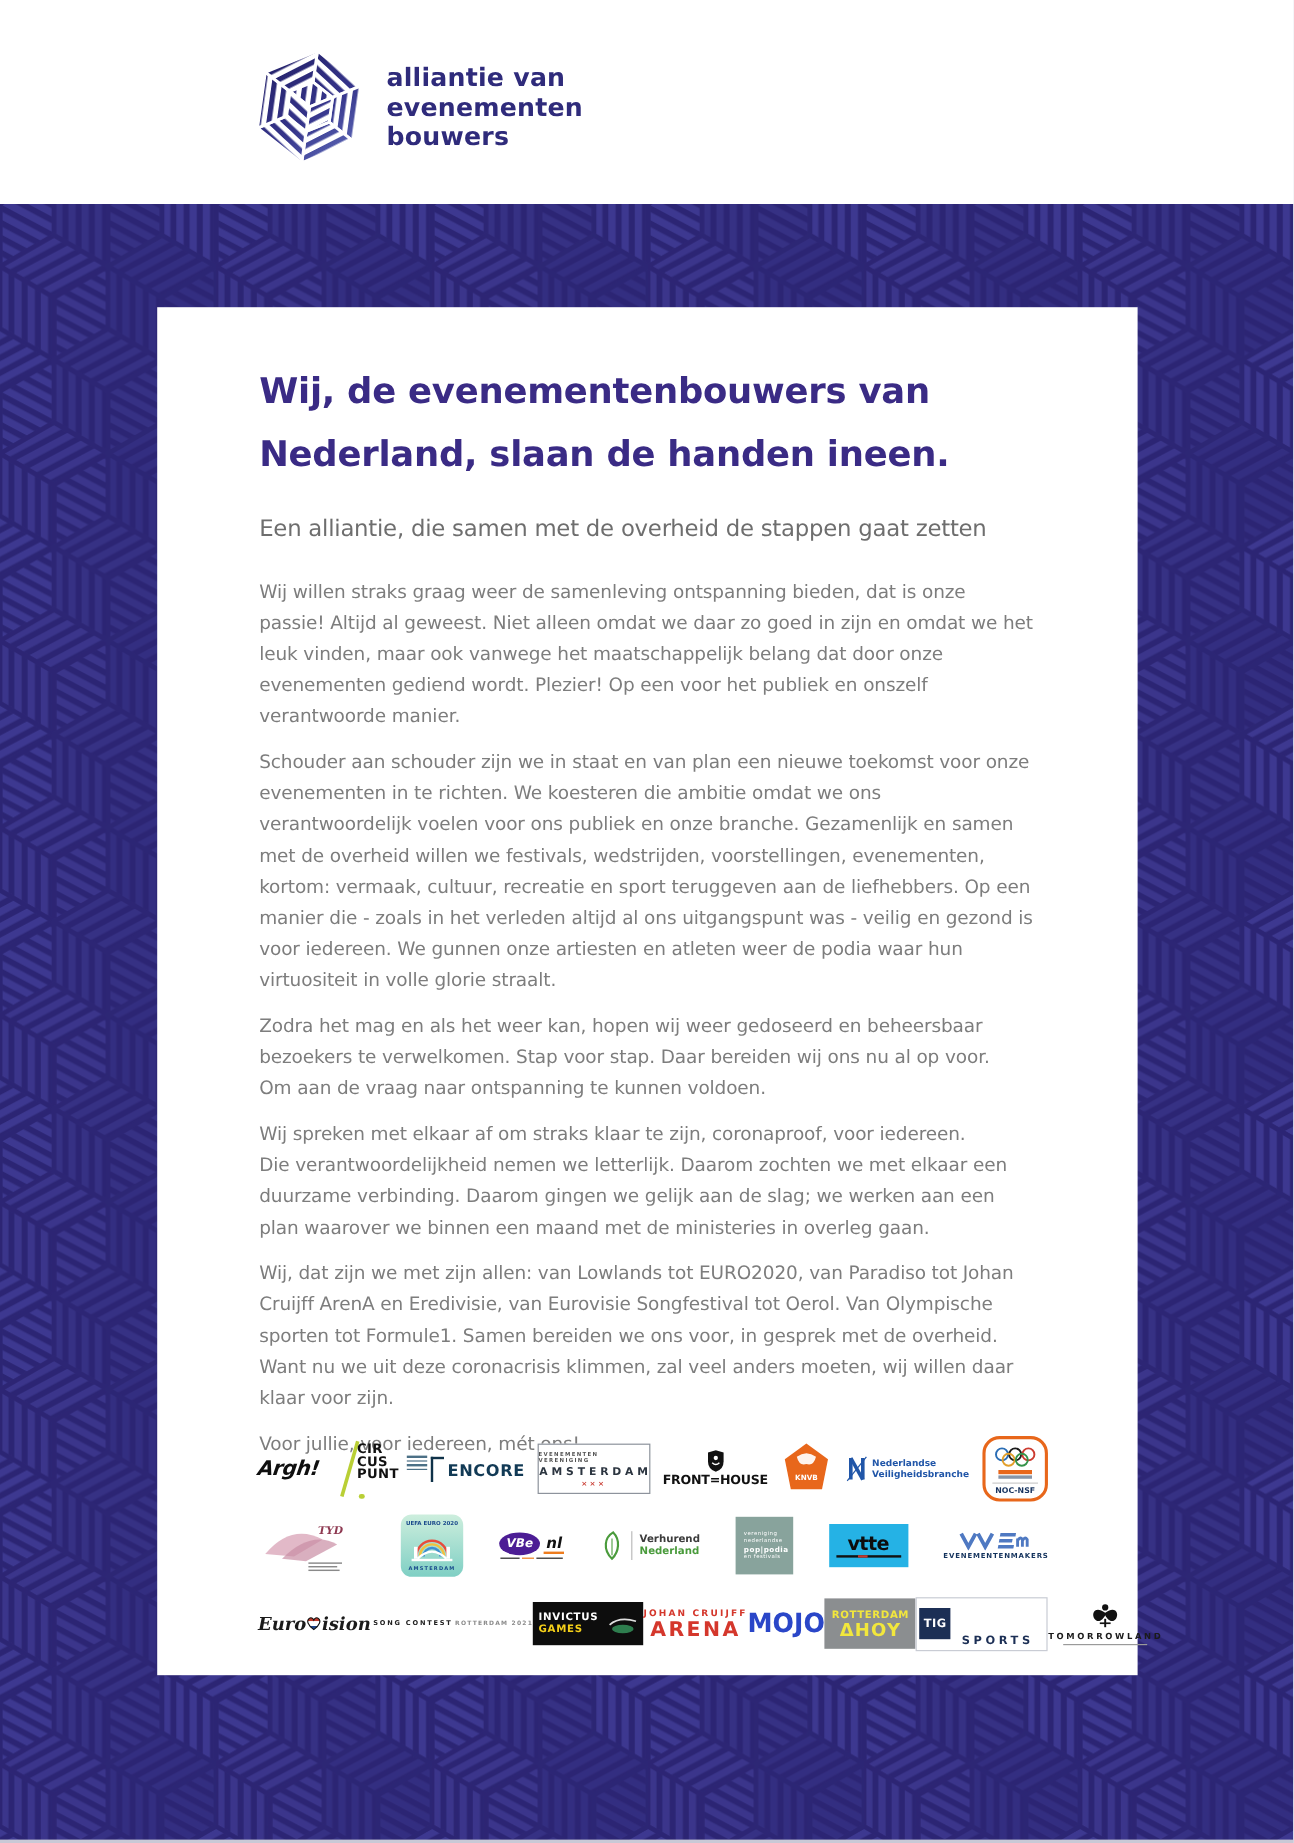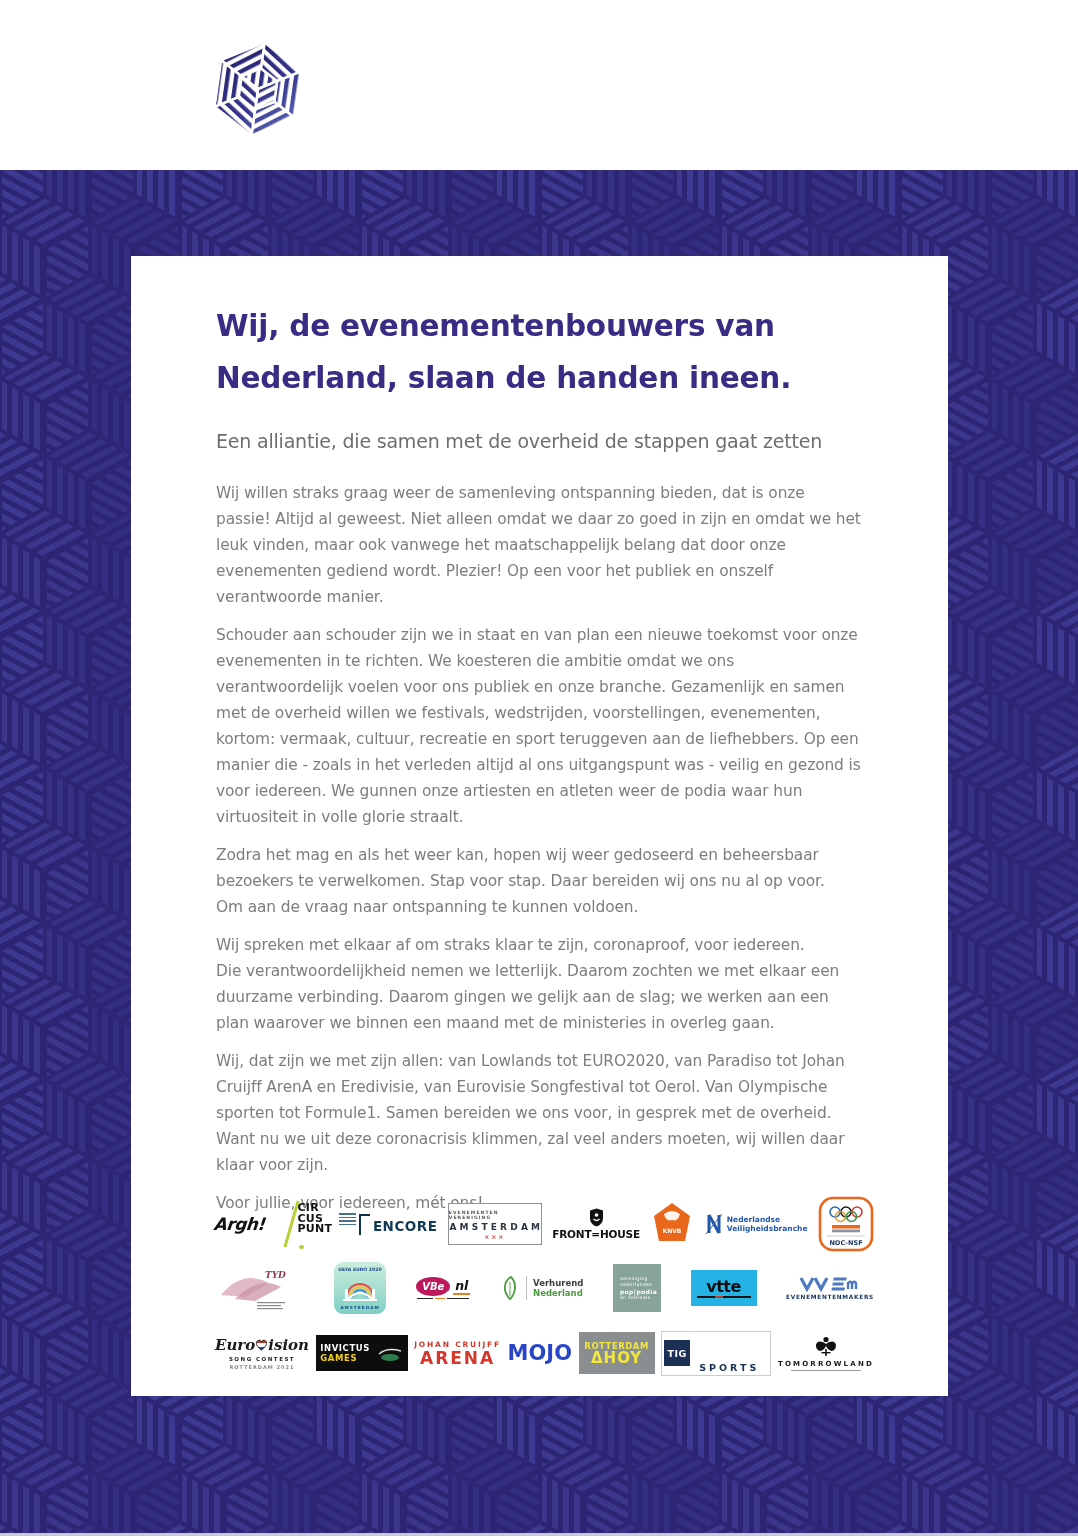--- a/index.html
+++ b/index.html
@@ -59,21 +59,21 @@
   .amst-x{font-size:6px;font-weight:bold;letter-spacing:2px;color:#c8392f;line-height:5px;}
   
   .fh{flex-direction:column;gap:1px;}
   .fh-word{font-weight:800;font-size:10.5px;color:#111;letter-spacing:-.2px;}
   
   .veilig{gap:4px;}
   .veilig-txt span{display:block;font-size:7.5px;font-weight:800;color:#2156a8;line-height:9px;}
   
   .vbe{flex-direction:column;}
   .vbe-row{display:flex;align-items:center;gap:3px;}
-  .vbe-oval{width:34px;height:19px;border-radius:50%;background:#be185d;display:flex;align-items:center;
+  .vbe-oval{width:34px;height:19px;border-radius:50%;background:#4c1d95;display:flex;align-items:center;
             justify-content:center;font-style:italic;font-weight:800;font-size:10px;color:#fff;}
   .vbe-nl{font-style:italic;font-weight:800;font-size:12.5px;color:#111;border-bottom:2.5px solid #ee7d1f;padding:0 2px;}
   .vbe-bar{margin-top:2px;display:flex;gap:2px;}
   .vbe-bar i{display:block;height:1.6px;}
   
   .verh{gap:6px;}
   .verh-div{width:1px;height:24px;background:#bbb;}
   .verh-txt span{display:block;font-size:8.5px;font-weight:800;line-height:10px;}
   .verh-l1{color:#3c3c3c;} .verh-l2{color:#4a9b3c;}
   
@@ -83,21 +83,21 @@
   .vnpf .big{font-size:6px;font-weight:bold;}
   
   .vtte{width:66px;height:36px;background:#25b2e5;display:flex;flex-direction:column;align-items:center;justify-content:center;}
   .vtte-word{font-weight:900;font-size:16px;line-height:16px;color:#0d0d0d;letter-spacing:-.5px;}
   .vtte-bar{position:relative;width:54px;height:2px;background:#111;margin-top:1px;}
   .vtte-bar i{position:absolute;left:18px;top:0;width:8px;height:2px;background:#c53a2e;}
   
   .vvem{flex-direction:column;gap:2px;}
   .vvem-sub{font-size:5.8px;font-weight:800;color:#13325c;letter-spacing:.7px;}
   
-  .eur{flex-direction:column;gap:2px;}
+  .eur{flex-direction:row;gap:2px;}
   .eur-word{display:flex;align-items:center;font-family:"DejaVu Serif","Liberation Serif",serif;
             font-style:italic;font-weight:bold;font-size:15px;color:#1a1a1a;}
   .eur-sub1{font-size:5.5px;font-weight:800;letter-spacing:1.5px;color:#222;}
   .eur-sub2{font-size:5px;font-weight:bold;letter-spacing:1px;color:#8a8a8a;}
   
   .inv{width:92px;height:36px;background:#0d0d0d;display:flex;align-items:center;justify-content:center;gap:7px;}
   .inv-txt span{display:block;font-weight:800;font-size:8.5px;letter-spacing:.6px;line-height:10px;}
   .inv-l1{color:#fff;} .inv-l2{color:#f5d019;}
   
   .jca{flex-direction:column;gap:1px;}
@@ -156,20 +156,25 @@
         <polygon points="-43,-25 0,-50 0,-22 -19,-11" fill="url(#lg)"></polygon>
         <polygon points="-43,-25 0,-50 0,-22 -19,-11" fill="url(#wp1)" stroke="#fff" stroke-width="2.6"></polygon>
         <polygon points="0,0 -19,-11 0,-22 19,-11" fill="url(#lg)"></polygon>
         <polygon points="0,0 -19,-11 0,-22 19,-11" fill="url(#wp3)" stroke="#fff" stroke-width="2.6"></polygon>
         <polygon points="0,0 19,-11 19,11 0,22" fill="url(#lg)"></polygon>
         <polygon points="0,0 19,-11 19,11 0,22" fill="url(#wp1)" stroke="#fff" stroke-width="2.6"></polygon>
         <polygon points="0,0 0,22 -19,11 -19,-11" fill="url(#lg)"></polygon>
         <polygon points="0,0 0,22 -19,11 -19,-11" fill="url(#wp2)" stroke="#fff" stroke-width="2.6"></polygon>
       </g>
     </svg>
+    <div class="brand-word">
+      <span>alliantie van</span>
+      <span>evenementen</span>
+      <span>bouwers</span>
+    </div>
   </div>
 
   <div class="band">
     <svg class="band-svg" width="1078" height="1366" viewBox="0 0 1078 1366" preserveAspectRatio="none">
       <defs>
         <pattern id="bp1" width="11" height="11" patternUnits="userSpaceOnUse" patternTransform="rotate(62)">
           <rect width="6" height="11" fill="#4d4cab"></rect>
           </pattern>
         <pattern id="bp2" width="11" height="11" patternUnits="userSpaceOnUse" patternTransform="rotate(-62)">
           <rect width="6" height="11" fill="#4d4cab"></rect>

